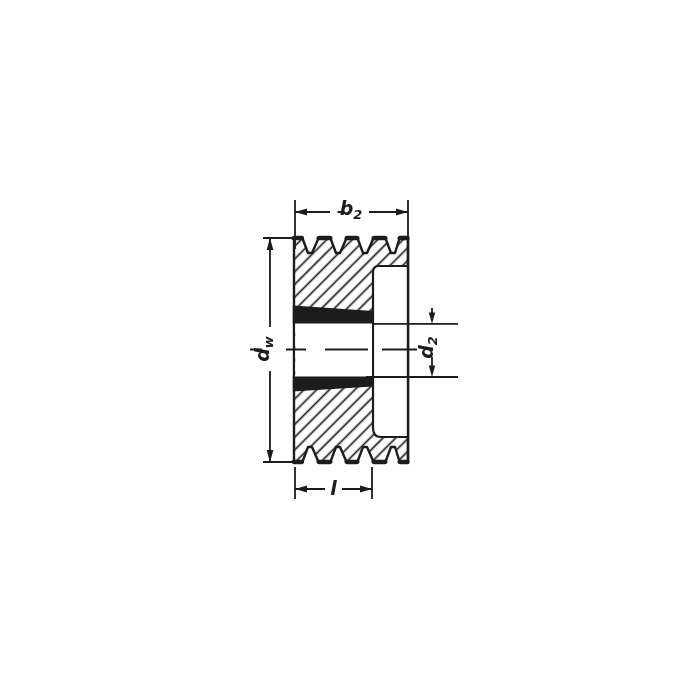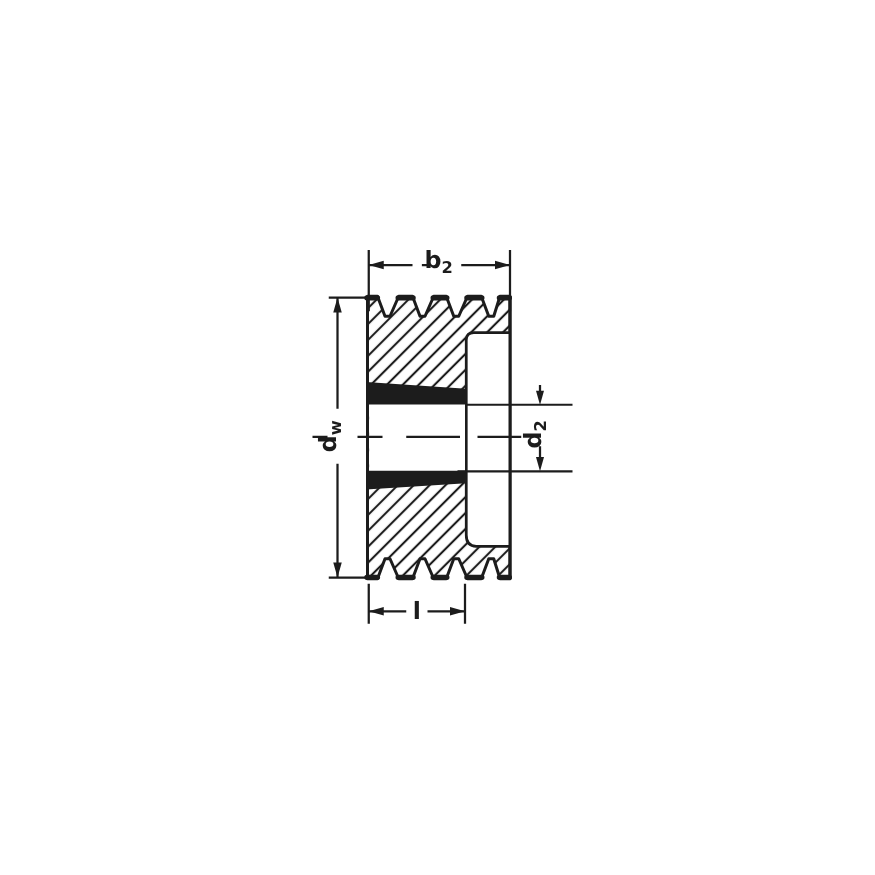--- a/index.html
+++ b/index.html
@@ -1,17 +1,17 @@
 <!DOCTYPE html>
 <html style="--ink: #1c1c1c; --bg: #ffffff;"><head>
 <meta charset="utf-8">
 <style>
   :root{ --ink:#1c1c1c; --bg:#ffffff; }
   html,body{margin:0;padding:0;background:var(--bg);}
-  .stage{width:700px;height:700px;background:var(--bg);position:relative;overflow:hidden;}
+  .stage{width:700px;height:700px;background:var(--bg);position:relative;overflow:hidden;font-style:italic;}
   svg{display:block;}
   svg text{font-family:"DejaVu Sans","Liberation Sans",sans-serif;font-weight:bold;fill:var(--ink);}
   .s{stroke:var(--ink);fill:none;}
   .w18{stroke-width:1.8;}
   .w19{stroke-width:1.9;}
   .body-outline{stroke:var(--ink);stroke-width:2.4;stroke-linejoin:round;}
   .cap{stroke:var(--ink);stroke-width:4.2;stroke-linecap:round;}
   .recess{fill:var(--bg);stroke:var(--ink);stroke-width:2.2;}
   .whitefill{fill:var(--bg);stroke:none;}
   .inkfill{fill:var(--ink);stroke:none;}

